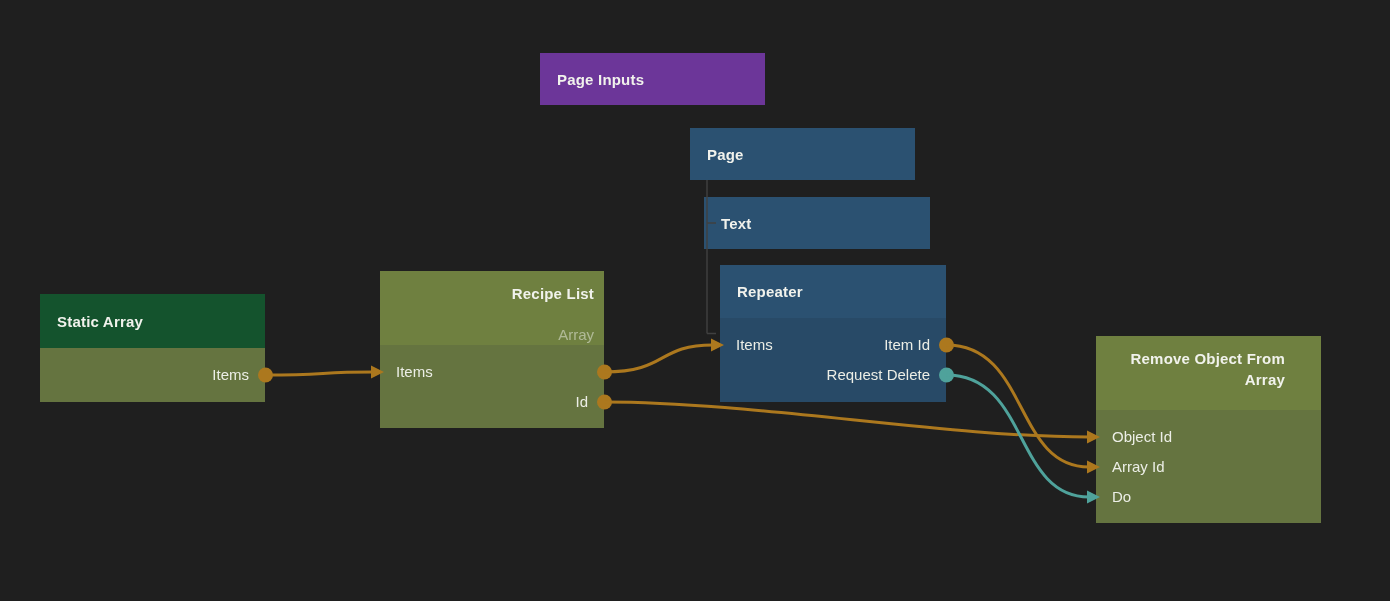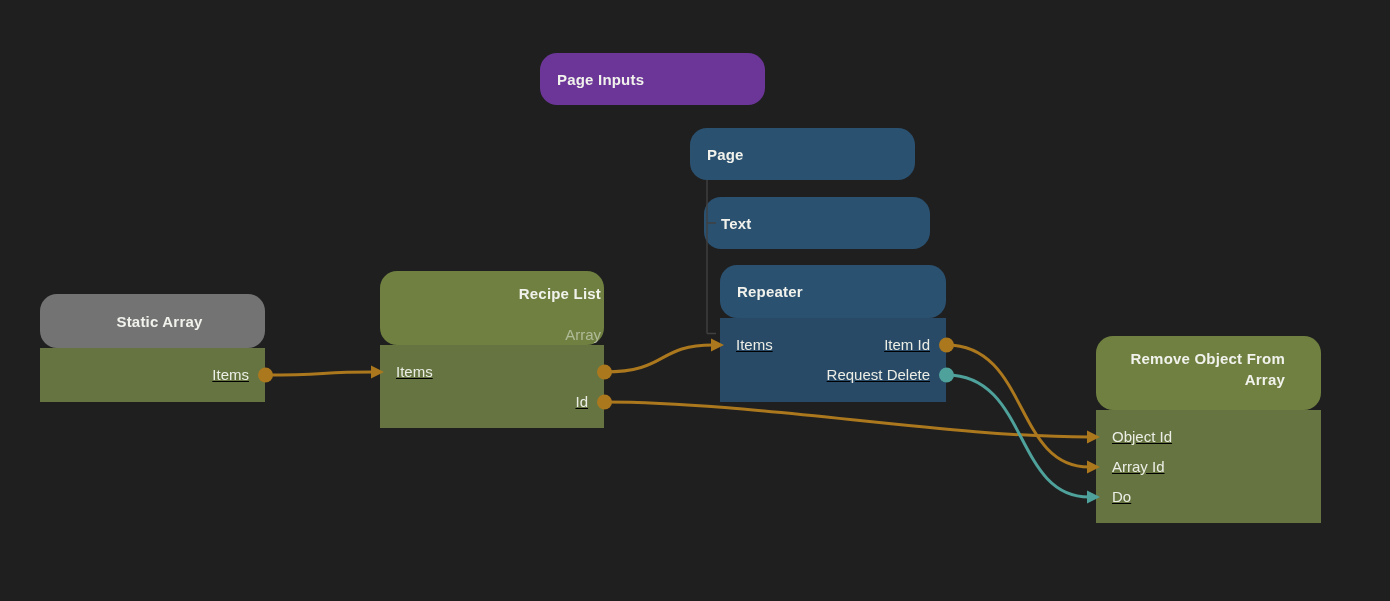--- a/index.html
+++ b/index.html
@@ -28,22 +28,21 @@
     position: absolute;
     z-index: 2;
     box-sizing: border-box;
   }
   .node-header {
     box-sizing: border-box;
     display: flex;
     flex-direction: column;
     justify-content: center;
     padding-left: 17px;
-    padding-right: 3px;
-    border-radius: 17px;
+    padding-right: 10px;
   }
   .node-header.toppad {
     justify-content: flex-start;
     padding-top: 12px;
     text-align: right;
   }
   .node-title {
     color: #f1f2ec;
     font-size: 15px;
     font-weight: 700;
@@ -58,21 +57,20 @@
     color: rgba(255,255,255,0.45);
     font-size: 15px;
     font-weight: 400;
     line-height: 21px;
     margin-top: 20px;
   }
   .node-body {
     box-sizing: border-box;
     padding-top: 12px;
     padding-bottom: 26px;
-    text-decoration: underline;
   }
   .prow {
     position: relative;
     display: flex;
     align-items: center;
     height: 30px;
   }
   .prow.right { justify-content: flex-end; }
   .prow.between { justify-content: space-between; }
   .plabel {
@@ -137,21 +135,21 @@
         <span class="dot" style="background: rgb(172, 120, 30);"></span>
       </div>
       <div class="prow right">
         <span class="plabel pr">Request Delete</span>
         <span class="dot" style="background: rgb(79, 162, 155);"></span>
       </div>
     </div>
   </div>
 
   <div class="node" style="left:40px; top:294px; width:225px; height:108px;">
-    <div class="node-header" style="height: 54px; background: #737373; align-items: center;">
+    <div class="node-header" style="height: 54px; background: #14532d;">
       <span class="node-title">Static Array</span>
     </div>
     <div class="node-body" style="height: 54px; background: rgb(101, 116, 64);">
       <div class="prow right">
         <span class="plabel pr">Items</span>
         <span class="dot" style="background: rgb(172, 120, 30);"></span>
       </div>
     </div>
   </div>
 

